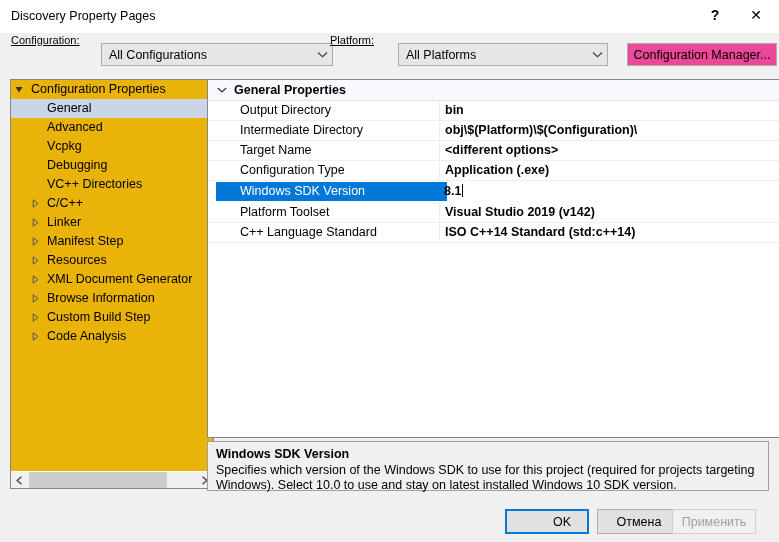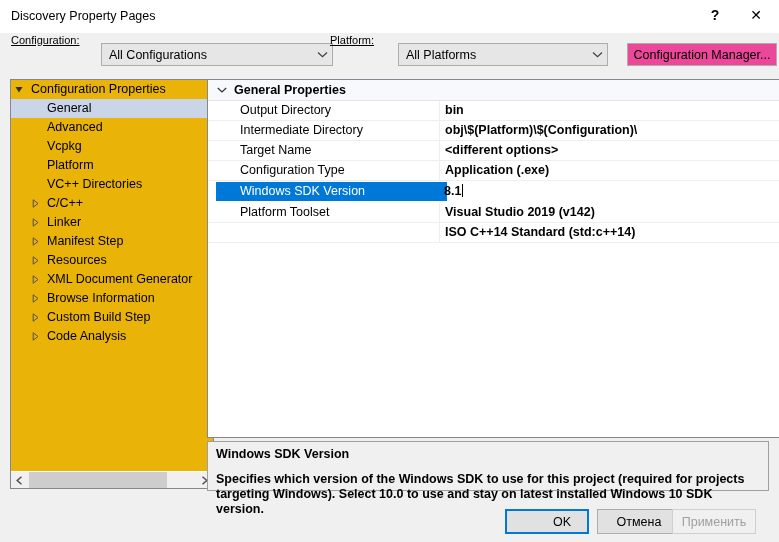--- a/index.html
+++ b/index.html
@@ -284,22 +284,21 @@
     padding: 5px 8px 0 8px;
   }
   #description-title {
     font-weight: bold;
     font-size: 12.5px;
     line-height: 15px;
   }
   #description-body {
     font-size: 12.5px;
     line-height: 15px;
-    margin-top: 10px;
-    font-weight: bold;
+    margin-top: 1px;
   }
 
   
   .footer-btn {
     position: absolute;
     top: 509px;
     height: 25px;
     background: #e1e1e1;
     border: 1px solid #adadad;
     box-sizing: border-box;
@@ -381,21 +380,21 @@
       <div class="tree-item depth1">
         <span class="tw"></span>
         <span class="tlabel">Advanced</span>
       </div>
       <div class="tree-item depth1">
         <span class="tw"></span>
         <span class="tlabel">Vcpkg</span>
       </div>
       <div class="tree-item depth1">
         <span class="tw"></span>
-        <span class="tlabel">Platform</span>
+        <span class="tlabel">Debugging</span>
       </div>
       <div class="tree-item depth1">
         <span class="tw"></span>
         <span class="tlabel">VC++ Directories</span>
       </div>
       <div class="tree-item depth1">
         <span class="tw">
           <svg width="9" height="9" viewBox="0 0 9 9">
             <path d="M2.2 0.8 L7 4.5 L2.2 8.2 Z" fill="none" stroke="#505050" stroke-width="1"></path>
           </svg>
@@ -507,20 +506,21 @@
           <svg width="9" height="6" viewBox="0 0 9 6">
             <path d="M0.8 1 L4.5 4.8 L8.2 1" fill="none" stroke="#303030" stroke-width="1.4"></path>
           </svg>
         </div>
       </div>
       <div class="grid-row">
         <div class="cell-name">Platform Toolset</div>
         <div class="cell-value">Visual Studio 2019 (v142)</div>
       </div>
       <div class="grid-row">
+        <div class="cell-name">C++ Language Standard</div>
         <div class="cell-value">ISO C++14 Standard (std:c++14)</div>
       </div>
     </div>
 </div>
 
 <div id="description-panel">
   <div id="description-title">Windows SDK Version</div>
   <div id="description-body">Specifies which version of the Windows SDK to use for this project (required for projects targeting Windows). Select 10.0 to use and stay on latest installed Windows 10 SDK version.</div>
 </div>
 

